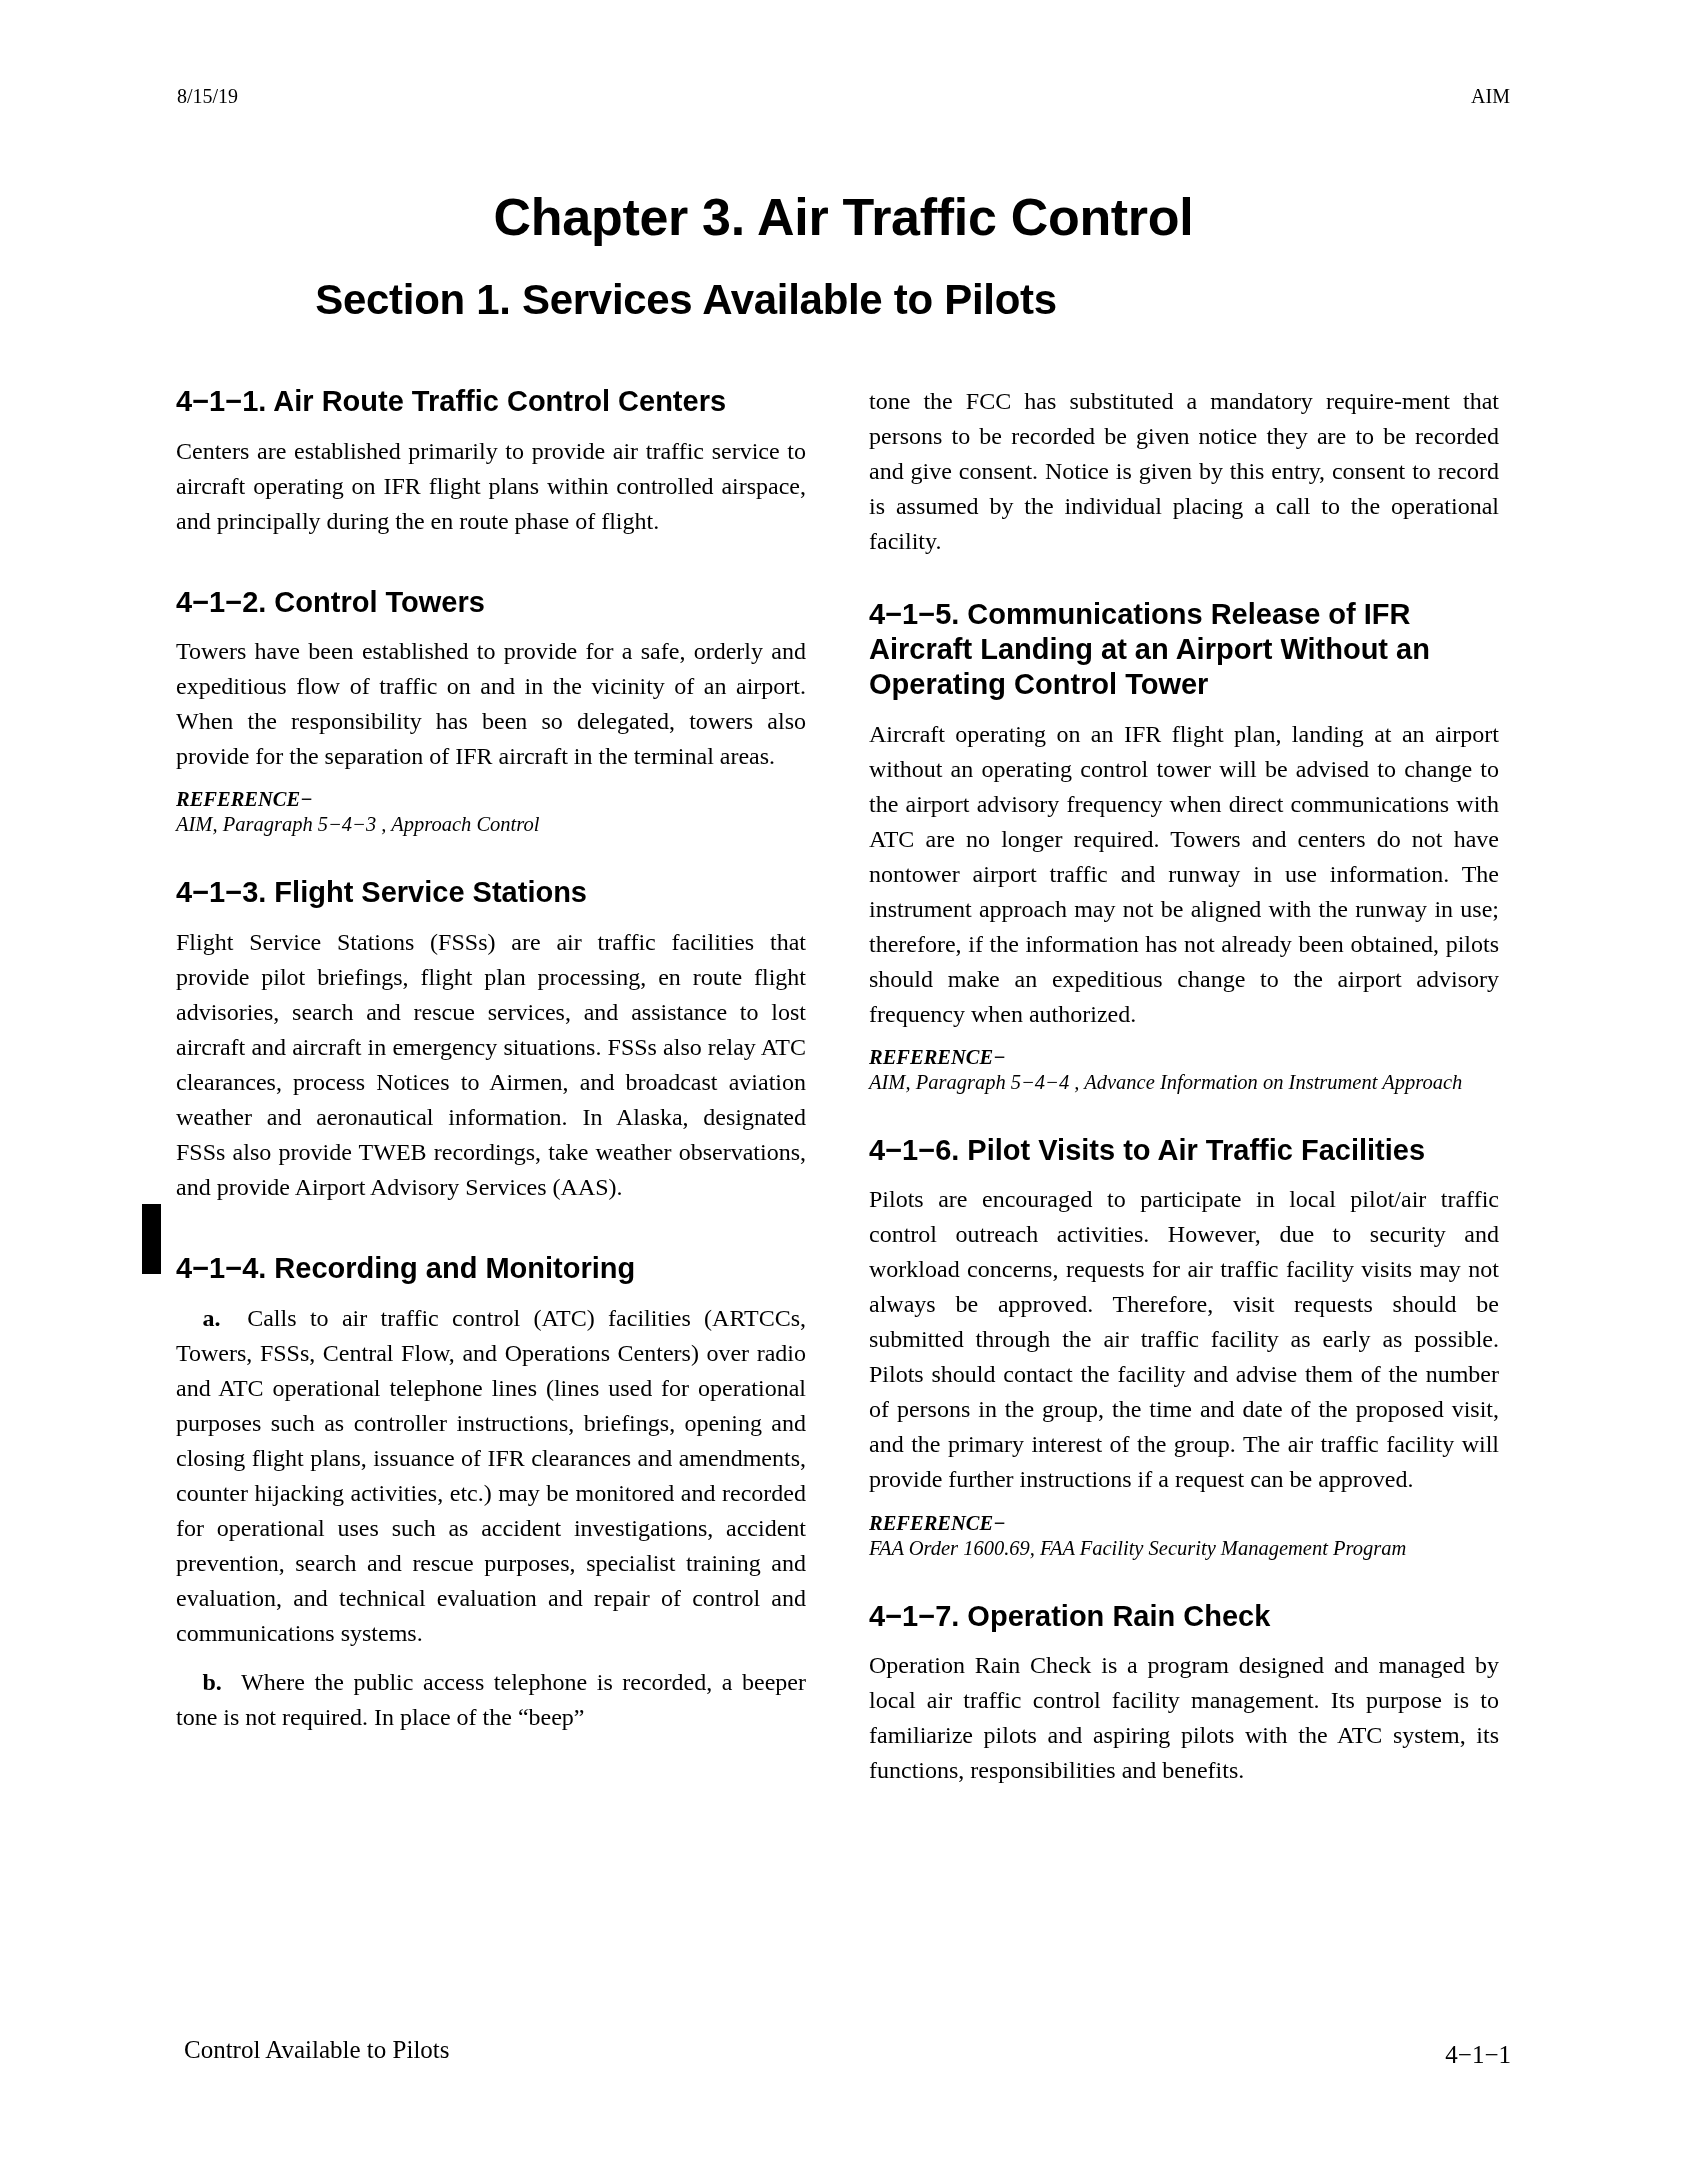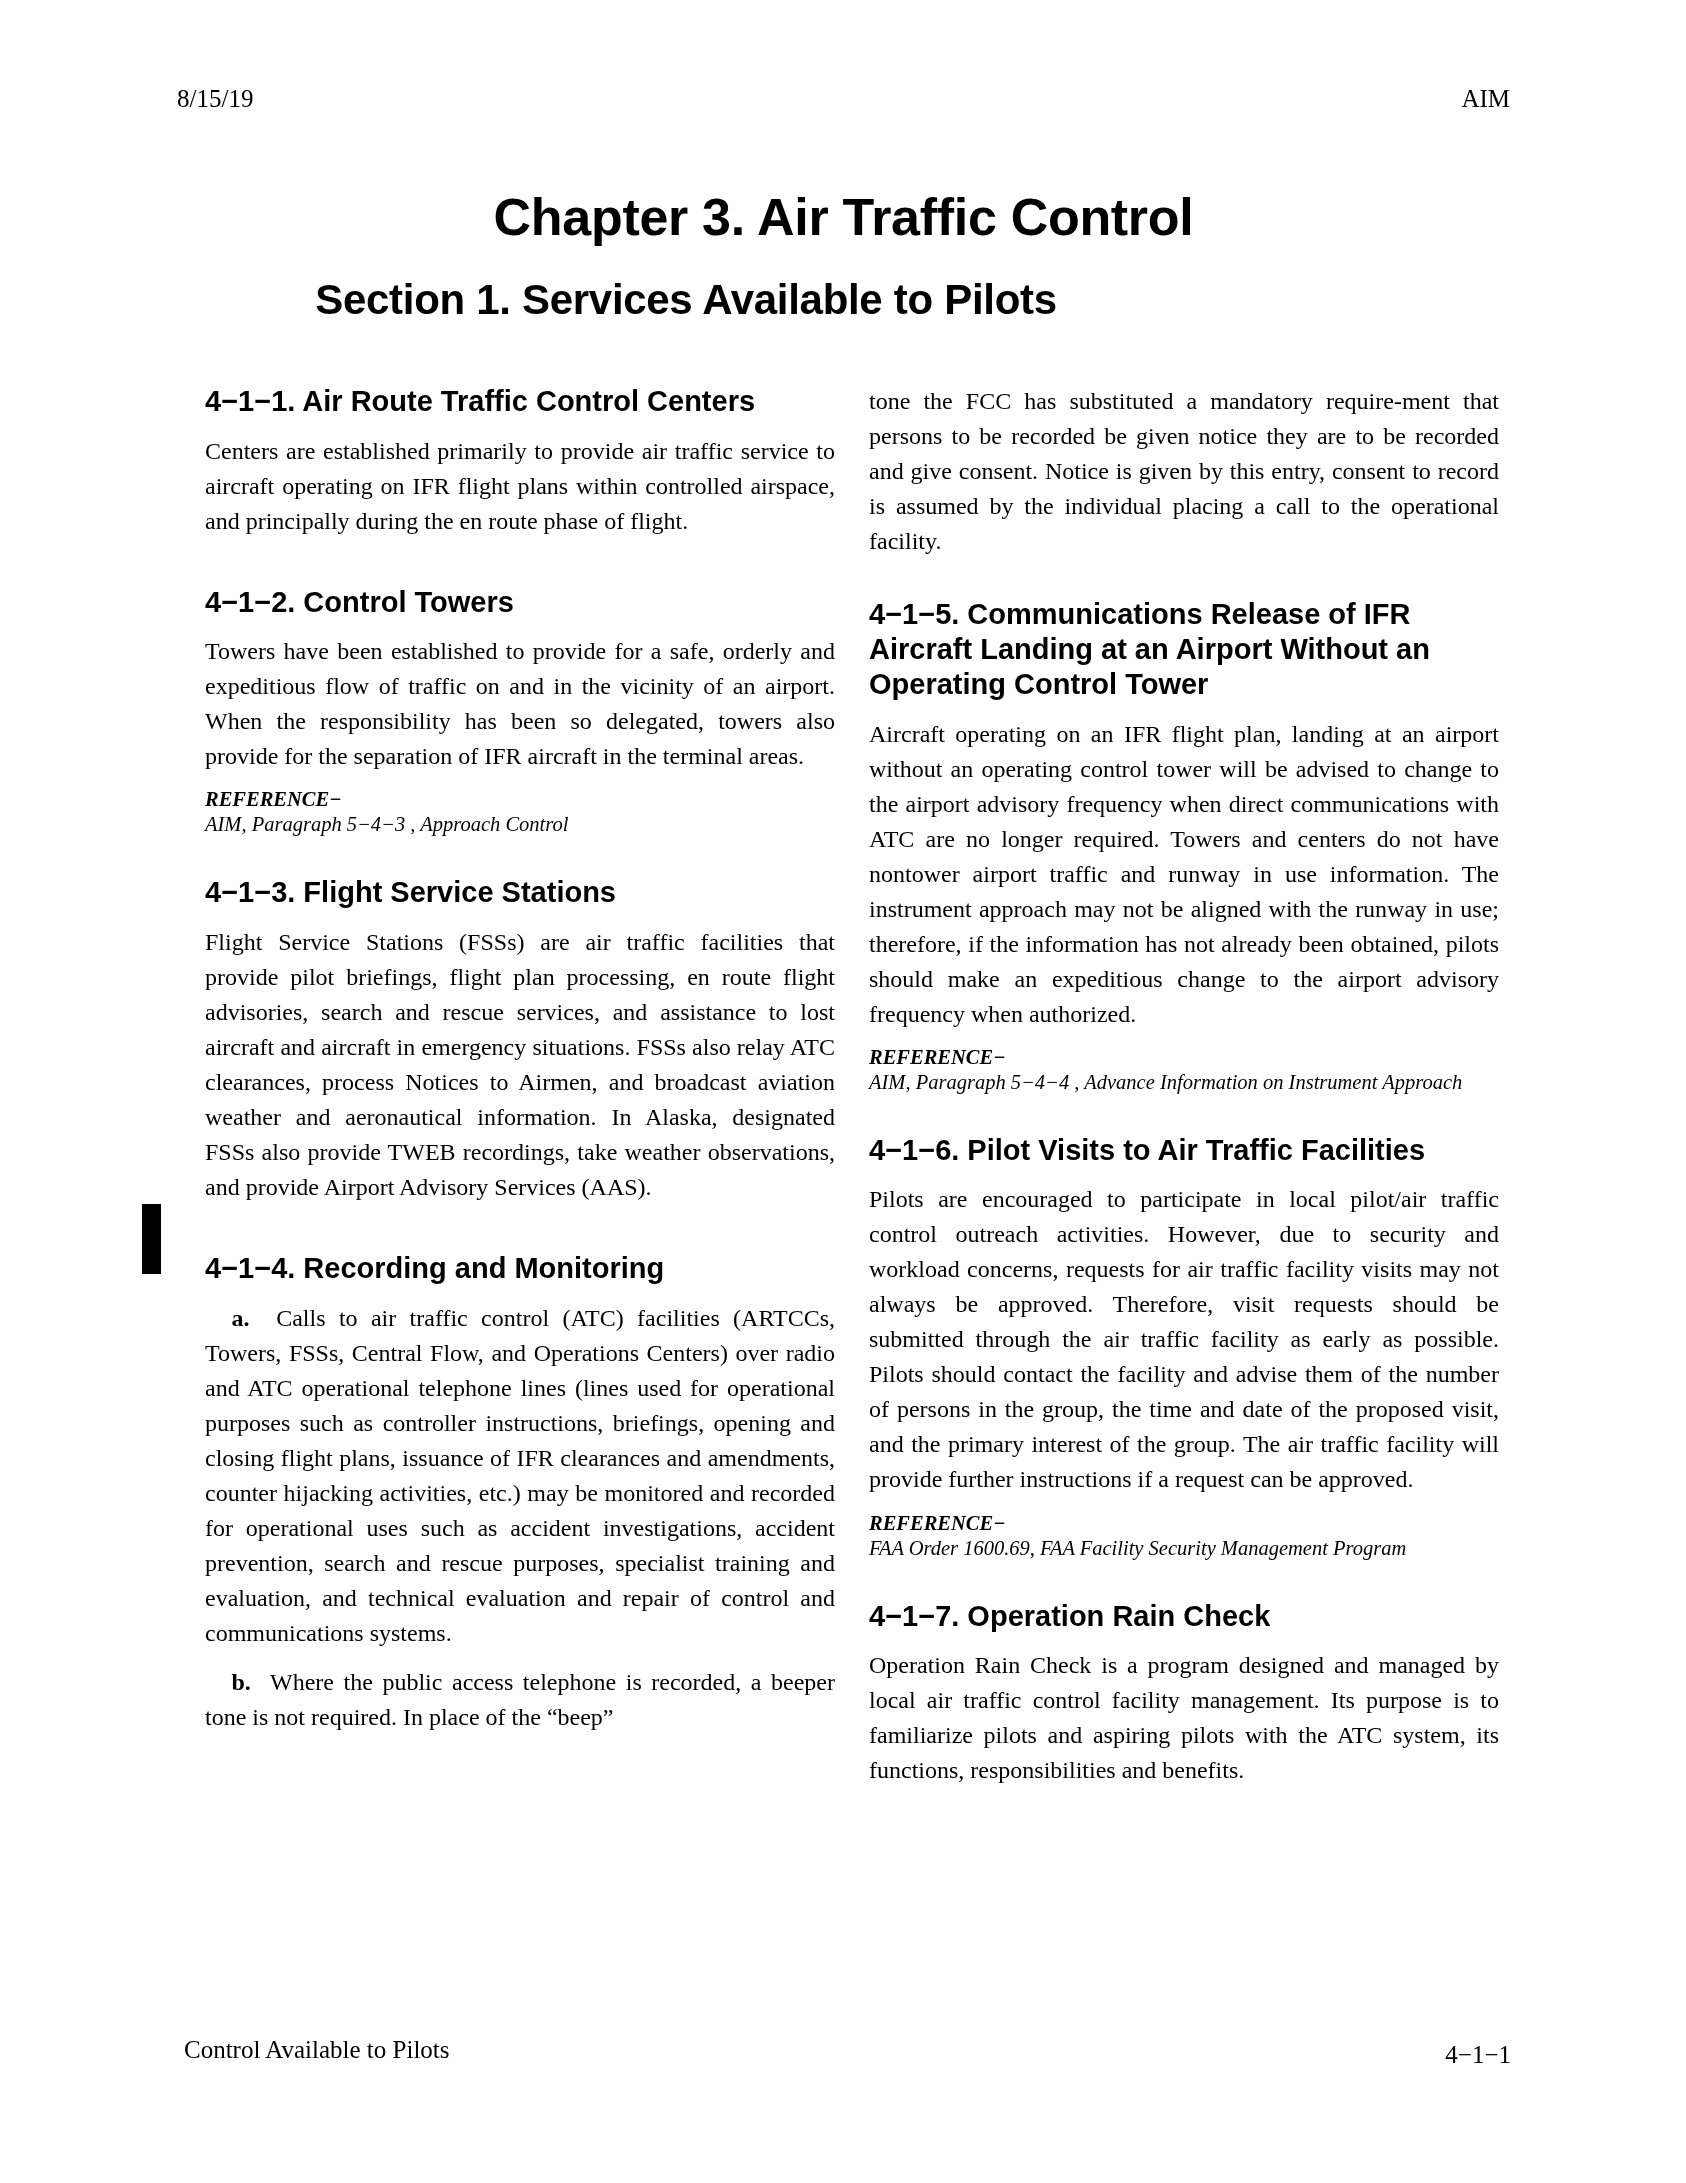--- a/index.html
+++ b/index.html
@@ -1,30 +1,30 @@
 <!DOCTYPE html>
 <html style="font-size:10.6px"><head>
 <meta charset="utf-8">
 <style>
   html, body { margin: 0; padding: 0; background: #ffffff; }
   body { width: 1687px; height: 2183px; position: relative; overflow: hidden; color: #000; }
   .serif { font-family: "Liberation Serif", "DejaVu Serif", serif; }
   .sans { font-family: "Liberation Sans", "DejaVu Sans", sans-serif; }
 
-  .hdr { position: absolute; top: 85px; font-size: 25px; }
+  .hdr { position: absolute; top: 85px; font-size: 20px; }
   .hdr-left { left: 177px; }
   .hdr-right { right: 177px; }
 
   .chapter-title { position: absolute; top: 187px; left: 0; width: 1687px; text-align: center;
     font-size: 52px; font-weight: bold; letter-spacing: -0.3px; }
   .section-title { position: absolute; top: 276px; left: 0; width: 1372px; text-align: center;
     font-size: 42px; font-weight: bold; letter-spacing: -0.3px; }
 
   .col { position: absolute; top: 384px; }
-  .col-left { left: 176px; width: 630px; margin-left: 29px; }
+  .col-left { left: 176px; width: 630px; }
   .col-right { left: 869px; width: 630px; }
 
   .para-title { font-size: 29px; font-weight: bold; line-height: 35px; margin: 0 0 14.6px 0; }
   .body-text { font-size: 24px; line-height: 35px; text-align: justify; margin: 0; }
   .body-text .lbl { font-weight: bold; }
   .indent { text-indent: 26.5px; }
   .gap-sm { height: 14.6px; }
   .gap-lg { height: 46px; }
 
   .ref-head { font-size: 20.5px; font-weight: bold; font-style: italic; line-height: 25px; margin-top: 13.2px; }

